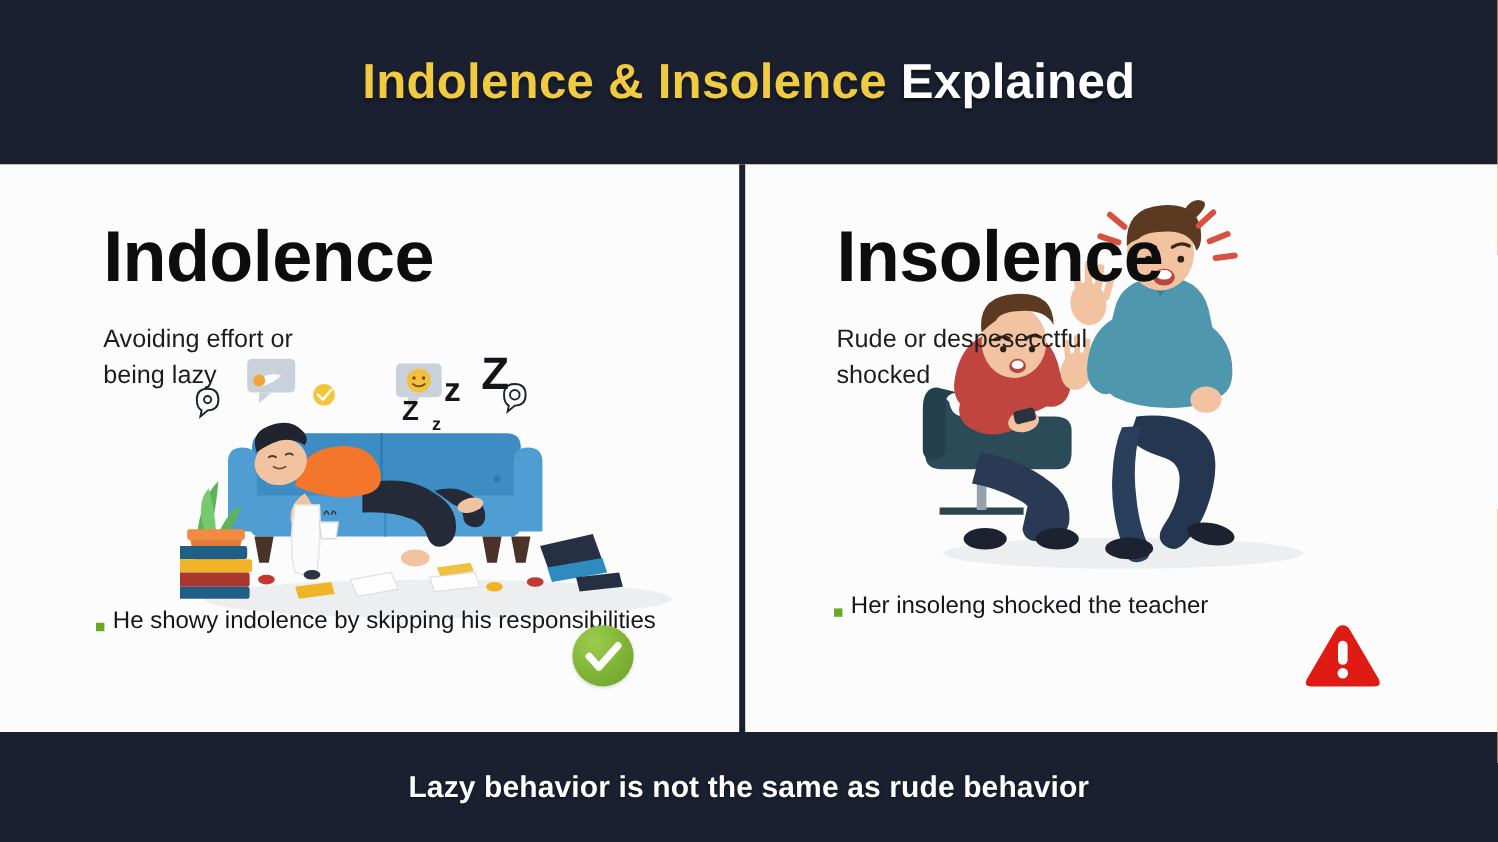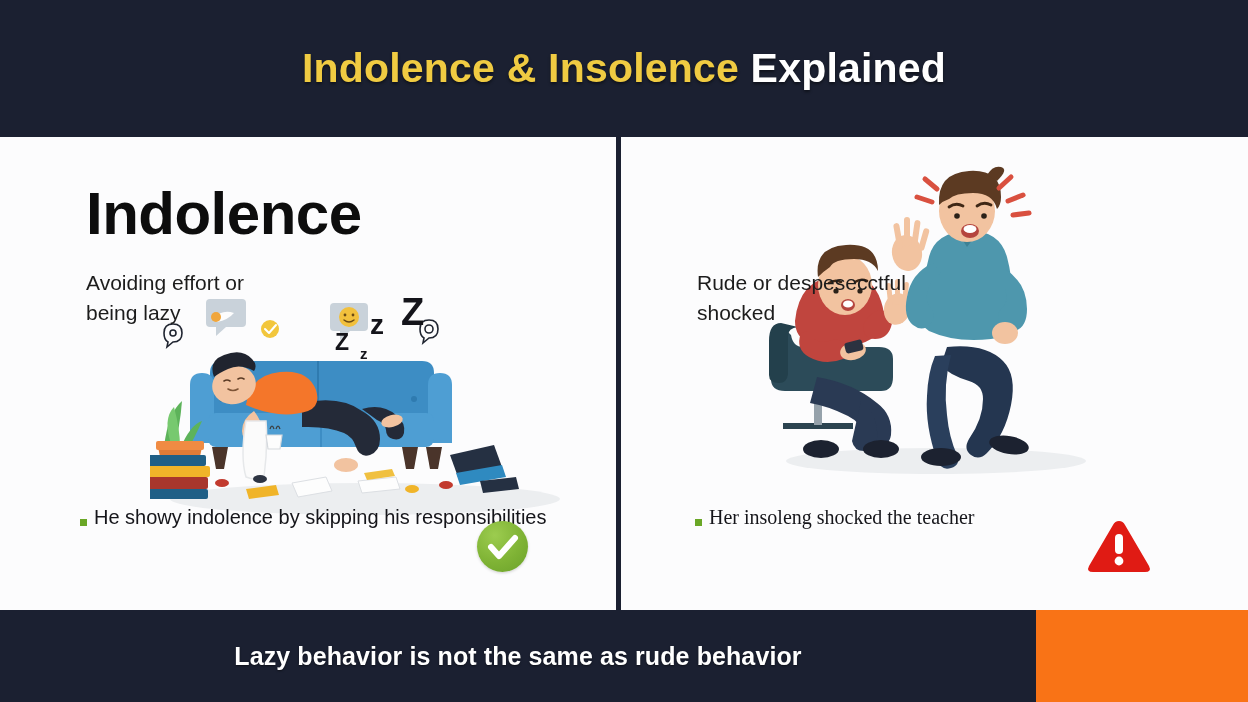--- a/index.html
+++ b/index.html
@@ -90,21 +90,21 @@
     position: absolute;
     font-size: 20px;
     color: #15151a;
     white-space: nowrap;
     z-index: 7;
     display: flex;
     align-items: center;
     gap: 7px;
   }
   .left .example { left: 80px; top: 369px; }
-  .right .example { left: 690px; top: 369px; font-family: Liberation Serif, serif; }
+  .right .example { left: 690px; top: 357px; }
   .bullet-sq {
     width: 7px; height: 7px;
     background: #6aa726;
     display: inline-block;
     margin-top: 10px;
   }
 
   
   .badge-check {
     position: absolute;
@@ -119,21 +119,21 @@
     position: absolute;
     left: 1086px; top: 518px;
     width: 66px; height: 58px;
     z-index: 9;
   }
 
   
   .footer {
     position: absolute;
     left: 0; top: 610px;
-    width: 1036px;
+    width: 1248px;
     height: 92px;
     background: #1b2031;
     display: flex;
     align-items: center;
     justify-content: center;
   }
   .footer-text {
     font-size: 25px;
     font-weight: bold;
     color: #ffffff;
@@ -270,20 +270,21 @@
 
       <div class="example">
         <span class="bullet-sq"></span>
         <span>He showy indolence by skipping his responsibilities</span>
       </div>
     </div>
 
     <div class="divider"></div>
 
     <div class="panel right panel-right">
+      <div class="panel-heading">Insolence</div>
       <div class="panel-sub">Rude or despesecctful
 shocked</div>
 
       <svg class="illus" style="left:140px; top:28px;" width="330" height="320" viewBox="0 0 330 320">
         <ellipse cx="175" cy="296" rx="150" ry="13" fill="#eceef0"></ellipse>
 
         <path d="M22 258 h70 v6 h-70z" fill="#2c4450"></path>
         <rect x="53" y="212" width="8" height="48" fill="#96a2ab"></rect>
         <path d="M20 160 q-10 0 -10 14 v40 q0 12 14 12 h96 q12 0 12 -14 v-18 q0 -12 -14 -12 h-76 q-10 0 -12 -12 z" fill="#2c4b59"></path>
         <path d="M20 158 q-12 0 -12 18 v34 q0 8 10 8 q8 0 9 -9 v-38 q0 -8 10 -9z" fill="#23404c"></path>

